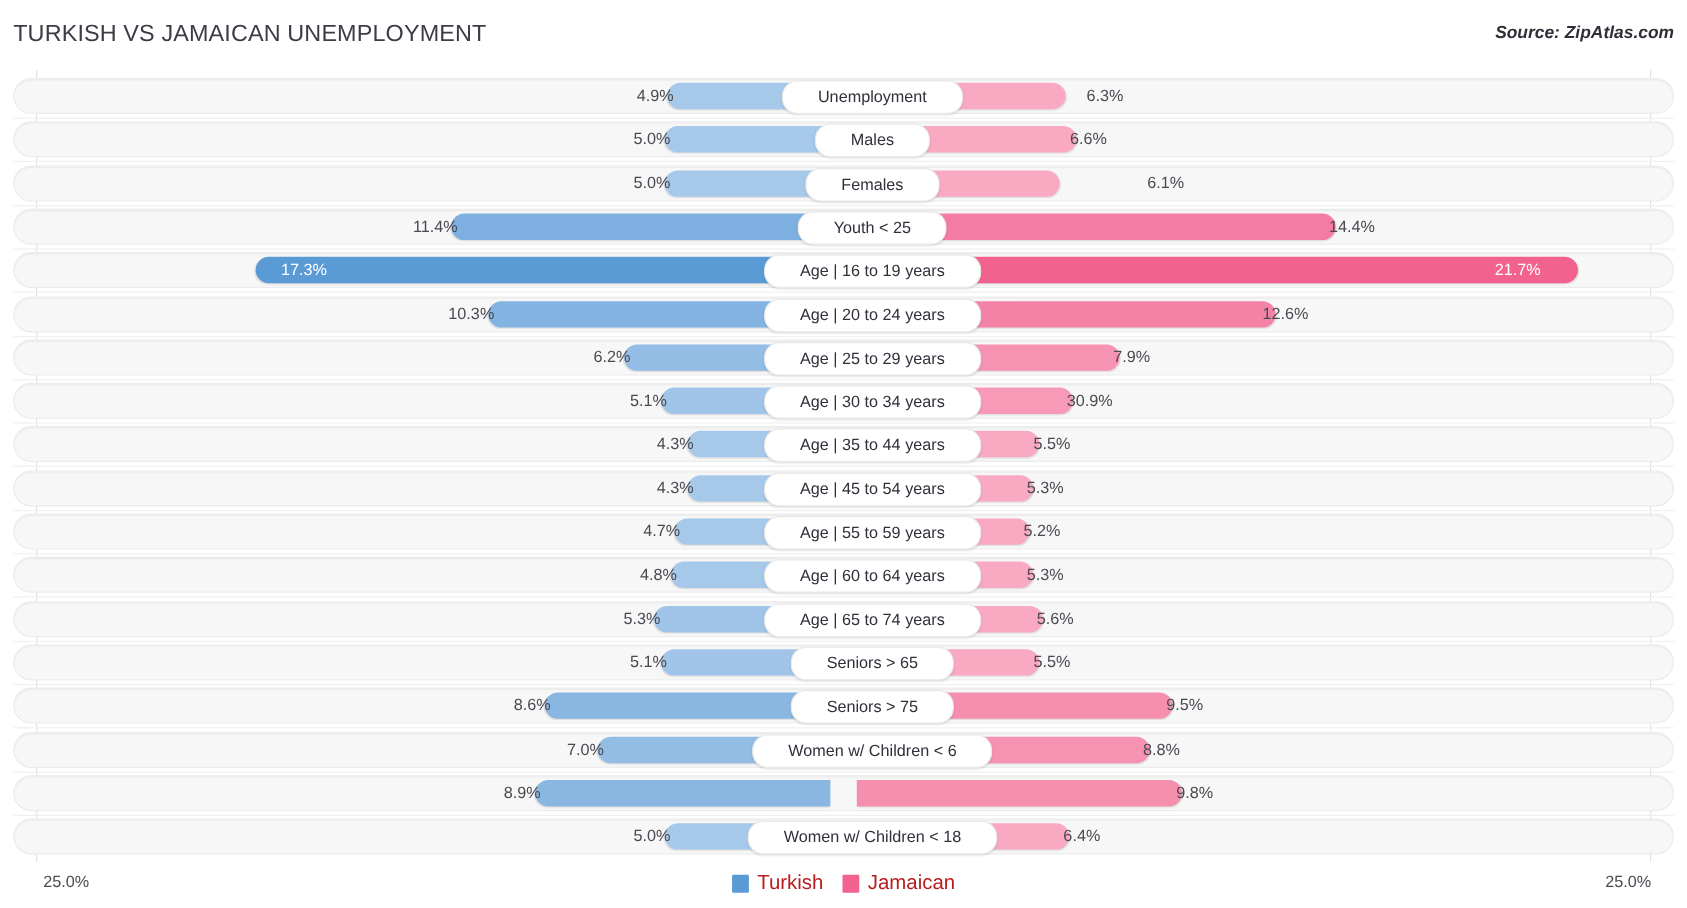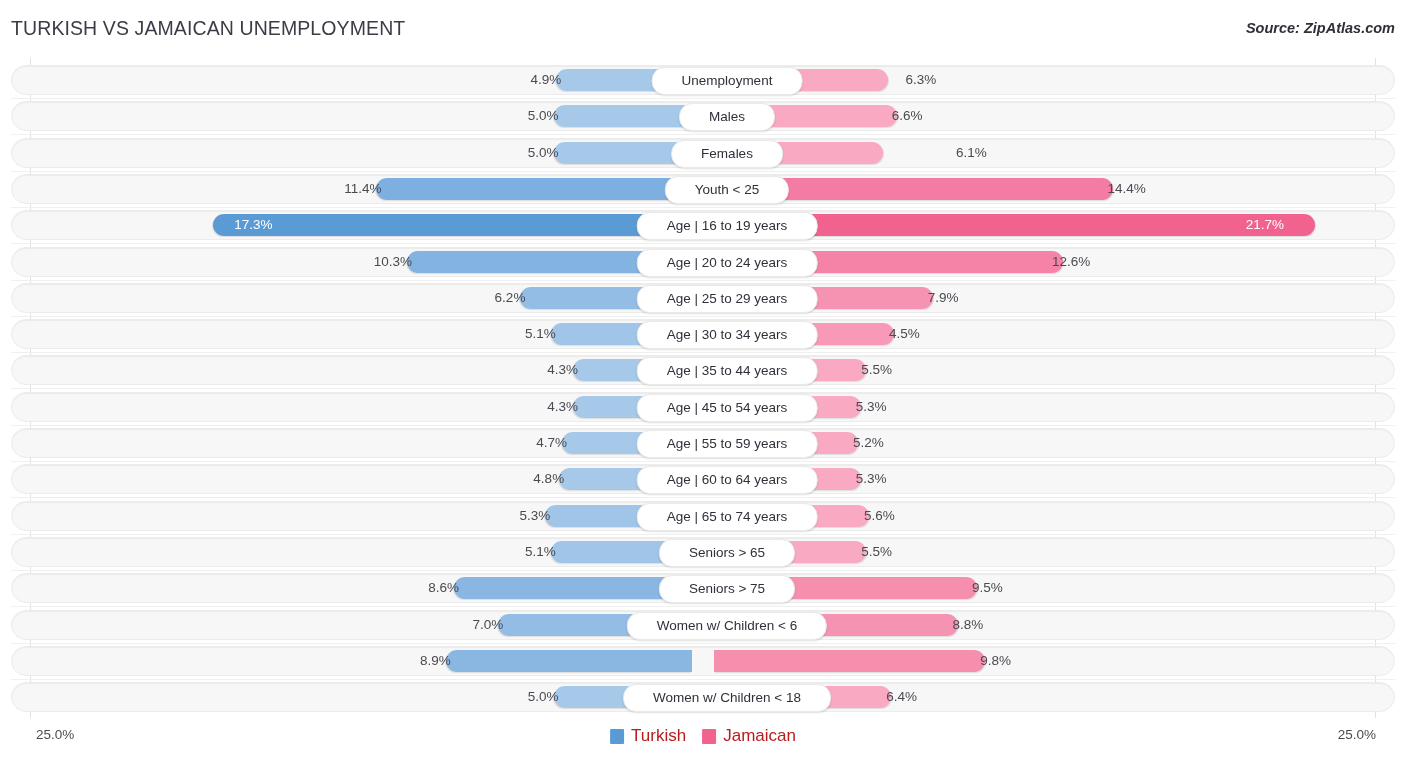--- a/index.html
+++ b/index.html
@@ -177,21 +177,21 @@
         <div class="val val-left" style="right: 869.616px;">6.2%</div>
         <div class="val val-right" style="left: 916.672px;">7.9%</div>
         <div class="center-label">Age | 25 to 29 years</div>
       </div>
       <div class="row-sep" style="top: 258px;"></div>
       <div class="row" style="top: 261px;">
         <div class="track"></div>
         <div class="bar bar-left" style="width: 141.168px; background: rgb(160, 197, 232);"></div>
         <div class="bar bar-right" style="width: 179.92px; background: rgb(248, 154, 183);"></div>
         <div class="val val-left" style="right: 839.168px;">5.1%</div>
-        <div class="val val-right" style="left: 877.92px;">4.5%</div>
+        <div class="val val-right" style="left: 877.92px;">30.9%</div>
         <div class="center-label">Age | 30 to 34 years</div>
       </div>
       <div class="row-sep" style="top: 294px;"></div>
       <div class="row" style="top: 297px;">
         <div class="track"></div>
         <div class="bar bar-left" style="width: 119.024px; background: rgb(166, 201, 233);"></div>
         <div class="bar bar-right" style="width: 152.24px; background: rgb(249, 169, 194);"></div>
         <div class="val val-left" style="right: 817.024px;">4.3%</div>
         <div class="val val-right" style="left: 850.24px;">5.5%</div>
         <div class="center-label">Age | 35 to 44 years</div>

